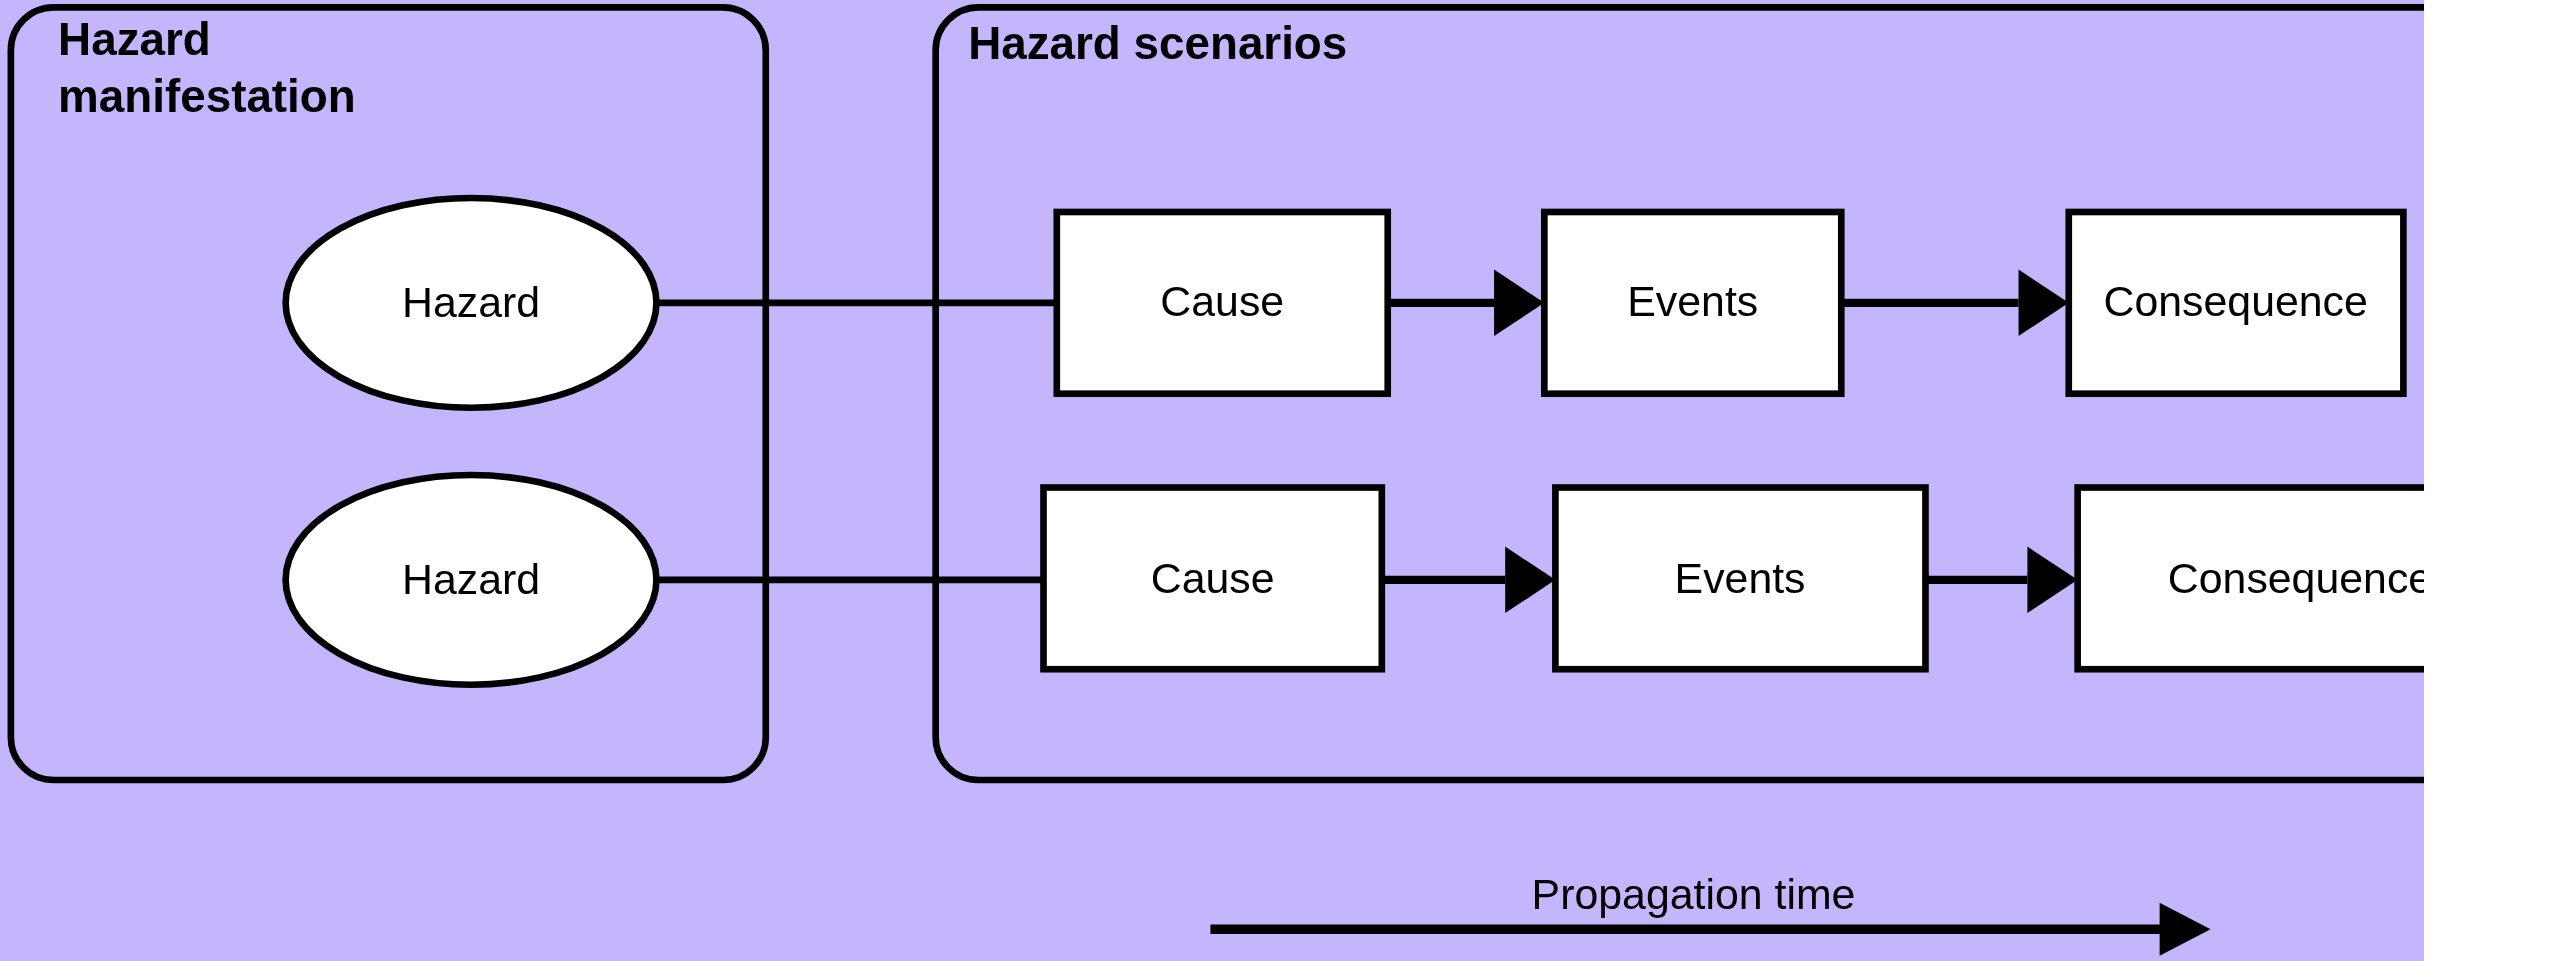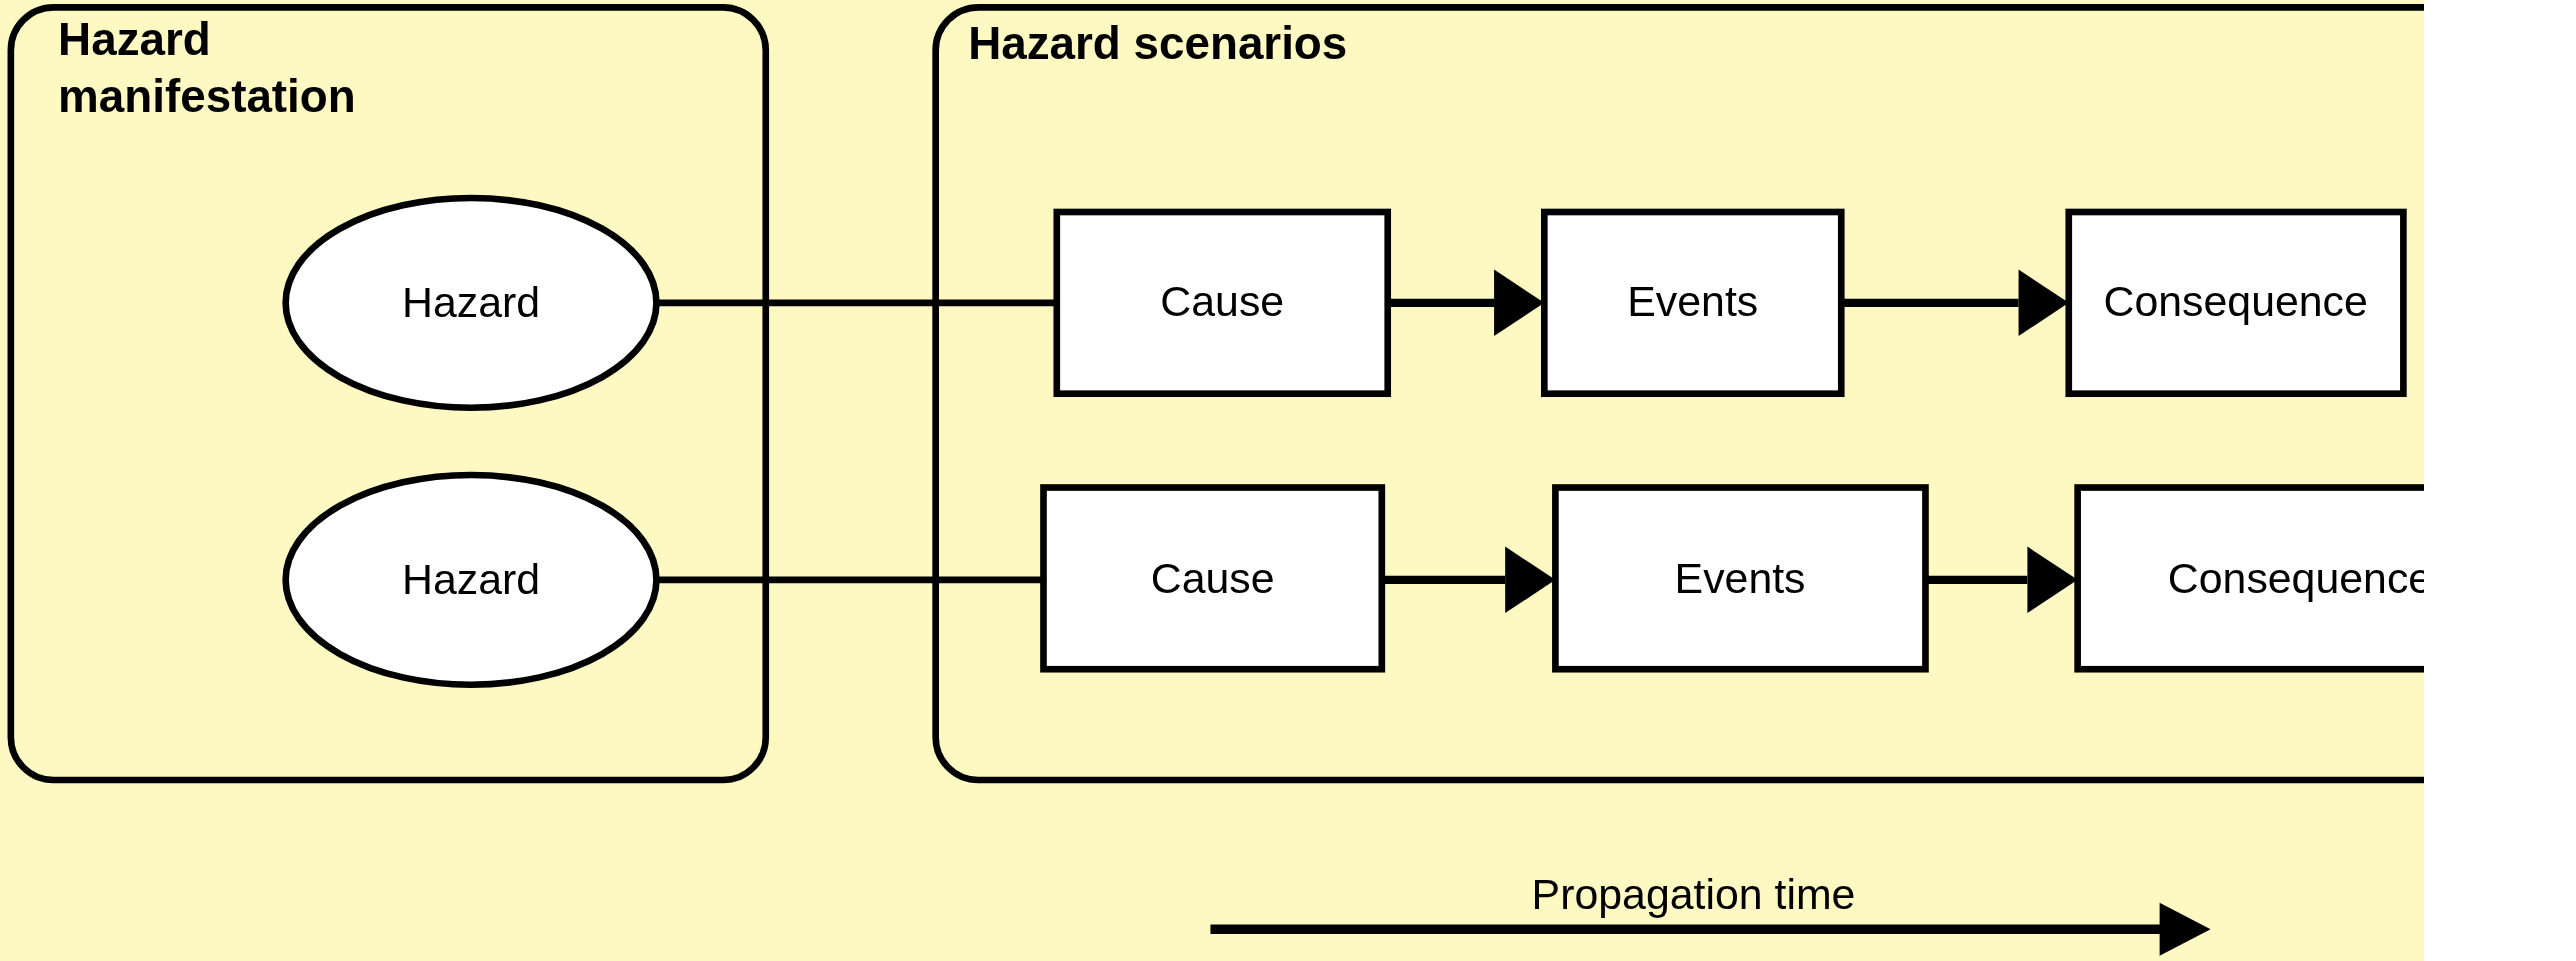--- a/index.html
+++ b/index.html
@@ -7,21 +7,21 @@
     padding: 0;
     background: #ffffff;
   }
   body {
     font-family: "Liberation Sans", sans-serif;
   }
   #canvas {
     position: relative;
     width: 2424px;
     height: 961px;
-    background: #fef9c3;
+    background: #c4b5fd;
     overflow: hidden;
   }
   #canvas svg {
     position: absolute;
     top: 0;
     left: 0;
     width: 2576px;
     height: 961px;
   }
   .grp-title {

